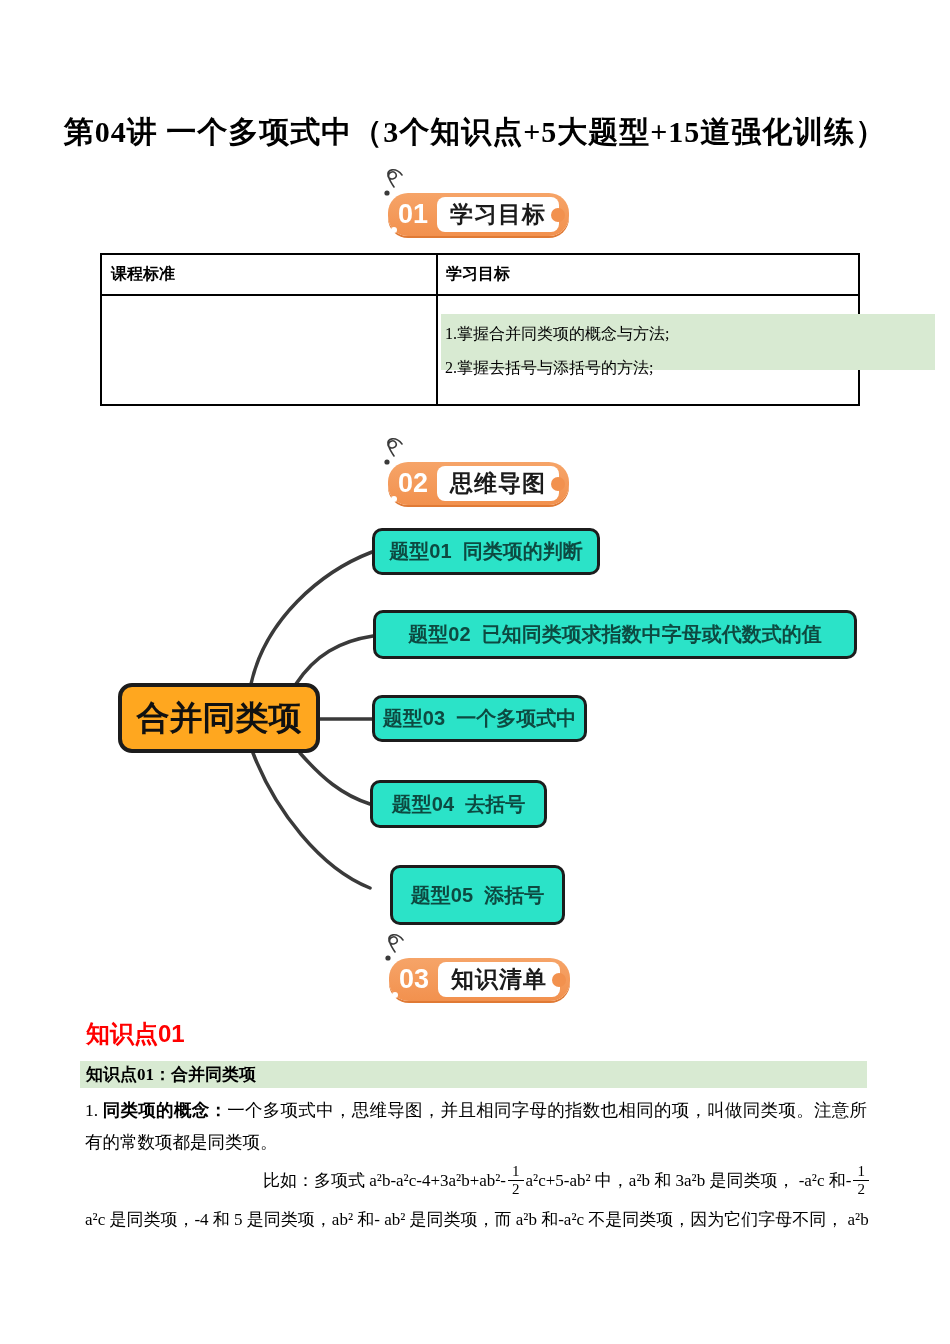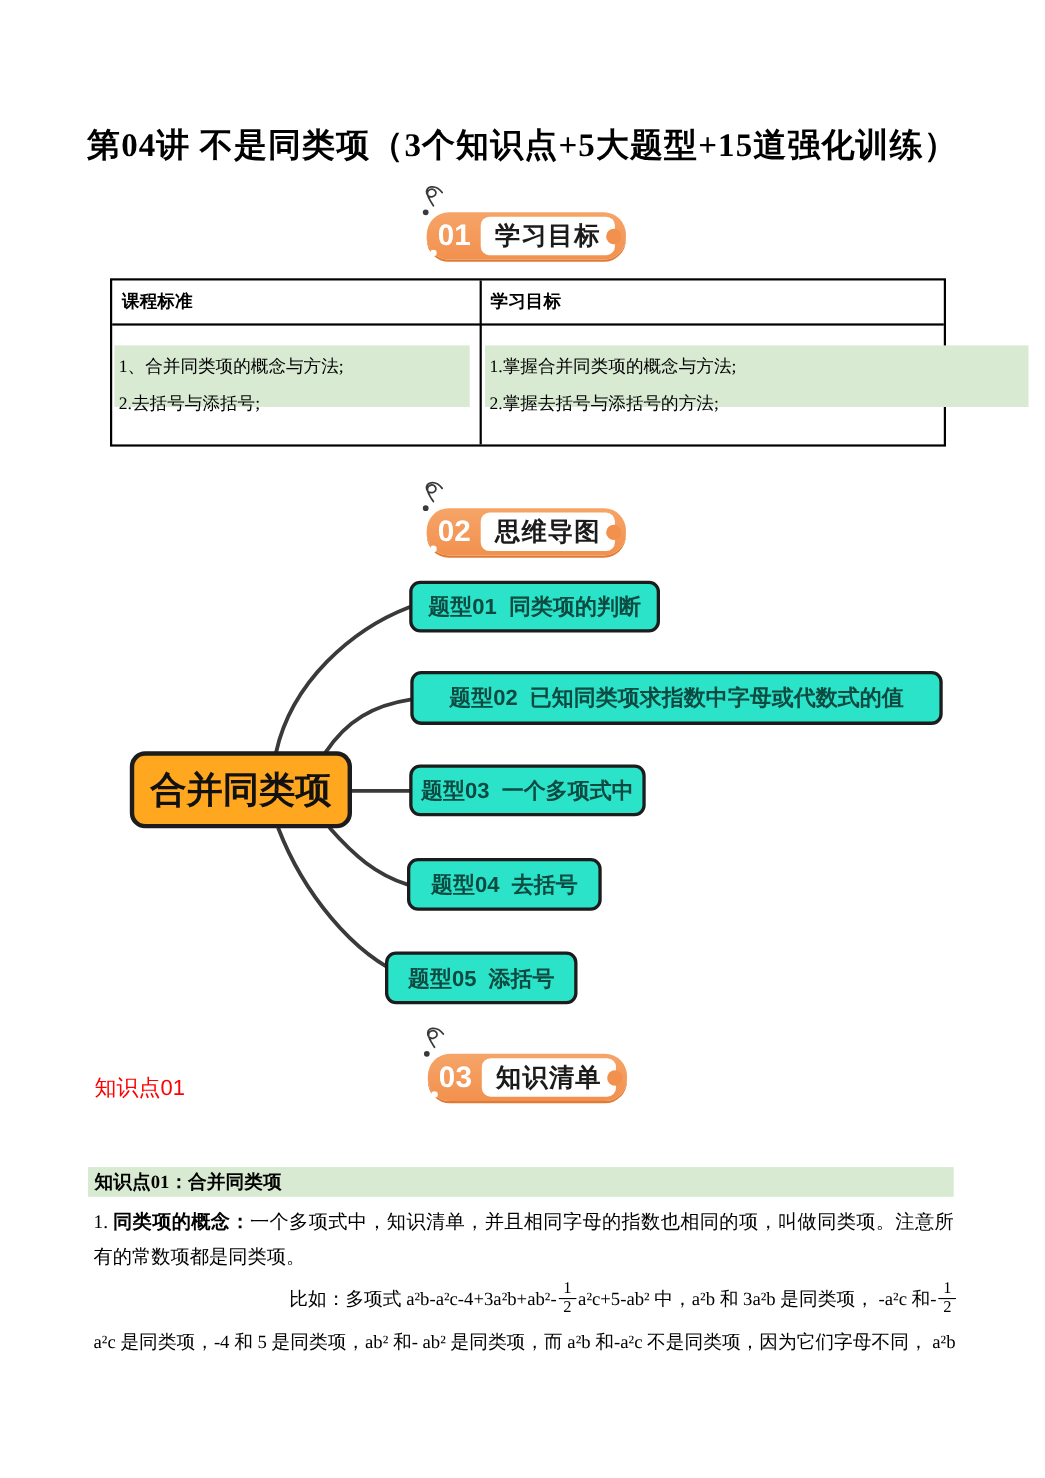--- a/index.html
+++ b/index.html
@@ -51,66 +51,62 @@
         border:3px solid var(--node_border);font-family:"Liberation Sans",sans-serif;
         font-weight:bold;white-space:pre;box-sizing:border-box;}
   .node.center{left:118px;top:683px;width:202px;height:70px;background:var(--node_orange);
         border-radius:14px;border-width:4px;font-size:33px;color:#111;}
   .node.branch{background:var(--node_teal);border-radius:10px;font-size:20px;
         color:var(--branch_text);}
   .b01{left:372px;top:528px;width:228px;height:47px;}
   .b02{left:373px;top:610px;width:484px;height:49px;}
   .b03{left:372px;top:695px;width:215px;height:47px;}
   .b04{left:370px;top:780px;width:177px;height:48px;}
-  .b05{left:350px;top:865px;width:175px;height:48px;}
+  .b05{left:390px;top:865px;width:175px;height:60px;}
 
   
-  .kp-heading{position:absolute;left:86px;top:975px;font-size:20px;font-weight:normal;
+  .kp-heading{position:absolute;left:86px;top:1018px;font-size:24px;font-weight:bold;
               color:var(--heading_red);font-family:"Liberation Sans",sans-serif;}
   .kp-bar{position:absolute;left:80px;top:1061px;width:787px;height:27px;
           background:var(--highlight_green);font-weight:bold;font-size:17px;
           line-height:27px;padding-left:6px;box-sizing:border-box;}
   .kp-para{position:absolute;left:85px;top:1094px;width:782px;font-size:17.5px;
            line-height:32px;text-align:justify;}
   .kp-example1{position:absolute;left:263px;top:1155px;white-space:nowrap;font-size:17px;
            height:50px;display:flex;align-items:center;}
   .kp-example2{position:absolute;left:85px;top:1208px;white-space:nowrap;font-size:17px;}
   .frac{display:inline-block;vertical-align:middle;text-align:center;font-size:15px;
         line-height:1.1;margin:0 2px;}
   .frac .num{display:block;border-bottom:1.5px solid #000;padding:0 4px;}
   .frac .den{display:block;}
   b.cn{font-weight:bold;}
 </style>
 </head>
 <body>
 
 <div class="page">
 
-  <div class="doc-title">第04讲 不是同类项（3个知识点+5大题型+15道强化训练）</div>
+  <div class="doc-title">第04讲 一个多项式中（3个知识点+5大题型+15道强化训练）</div>
 
   <div class="badge badge1">
     <svg class="curl" width="28" height="32" viewBox="0 0 28 32">
       <path d="M24 8 C18 0 8 2 10 9 C11.5 14 20 12 18 7 C16 3 9 5 11 11 C12 14 14 17 16 20" stroke="#3a3a3a" stroke-width="1.6" fill="none" stroke-linecap="round"></path>
       <circle cx="9" cy="26" r="2.6" fill="#3a3a3a"></circle>
     </svg>
     <span class="num">01</span>
     <span class="label-box">学习目标</span>
     <span class="notch"></span>
     <span class="dot"></span>
   </div>
 
   <div class="goal-table">
     <span class="vline"></span>
     <span class="hline"></span>
     <span class="th left">课程标准</span>
     <span class="th right">学习目标</span>
-    <div class="green left">
-      <div>1、合并同类项的概念与方法;</div>
-      <div>2.去括号与添括号;</div>
-    </div>
     <div class="green right">
       <div>1.掌握合并同类项的概念与方法;</div>
       <div>2.掌握去括号与添括号的方法;</div>
     </div>
   </div>
 
   <div class="badge badge2">
     <svg class="curl" width="28" height="32" viewBox="0 0 28 32">
       <path d="M24 8 C18 0 8 2 10 9 C11.5 14 20 12 18 7 C16 3 9 5 11 11 C12 14 14 17 16 20" stroke="#3a3a3a" stroke-width="1.6" fill="none" stroke-linecap="round"></path>
       <circle cx="9" cy="26" r="2.6" fill="#3a3a3a"></circle>
@@ -146,21 +142,21 @@
     <span class="num">03</span>
     <span class="label-box">知识清单</span>
     <span class="notch"></span>
     <span class="dot"></span>
   </div>
 
   <div class="kp-heading">知识点01</div>
   <div class="kp-bar">知识点01：合并同类项</div>
 
   <div class="kp-para">
-    <span>1. </span><b class="cn">同类项的概念：</b><span>一个多项式中，知识清单，并且相同字母的指数也相同的项，叫做同类项。注意所有的常数项都是同类项。</span>
+    <span>1. </span><b class="cn">同类项的概念：</b><span>一个多项式中，思维导图，并且相同字母的指数也相同的项，叫做同类项。注意所有的常数项都是同类项。</span>
   </div>
 
   <div class="kp-example1">
     <span>比如：多项式 a²b-a²c-4+3a²b+ab²-</span>
     <span class="frac">
       <span class="num">1</span>
       <span class="den">2</span>
     </span>
     <span> a²c+5-ab² 中，a²b 和 3a²b 是同类项，  -a²c 和-</span>
     <span class="frac">

